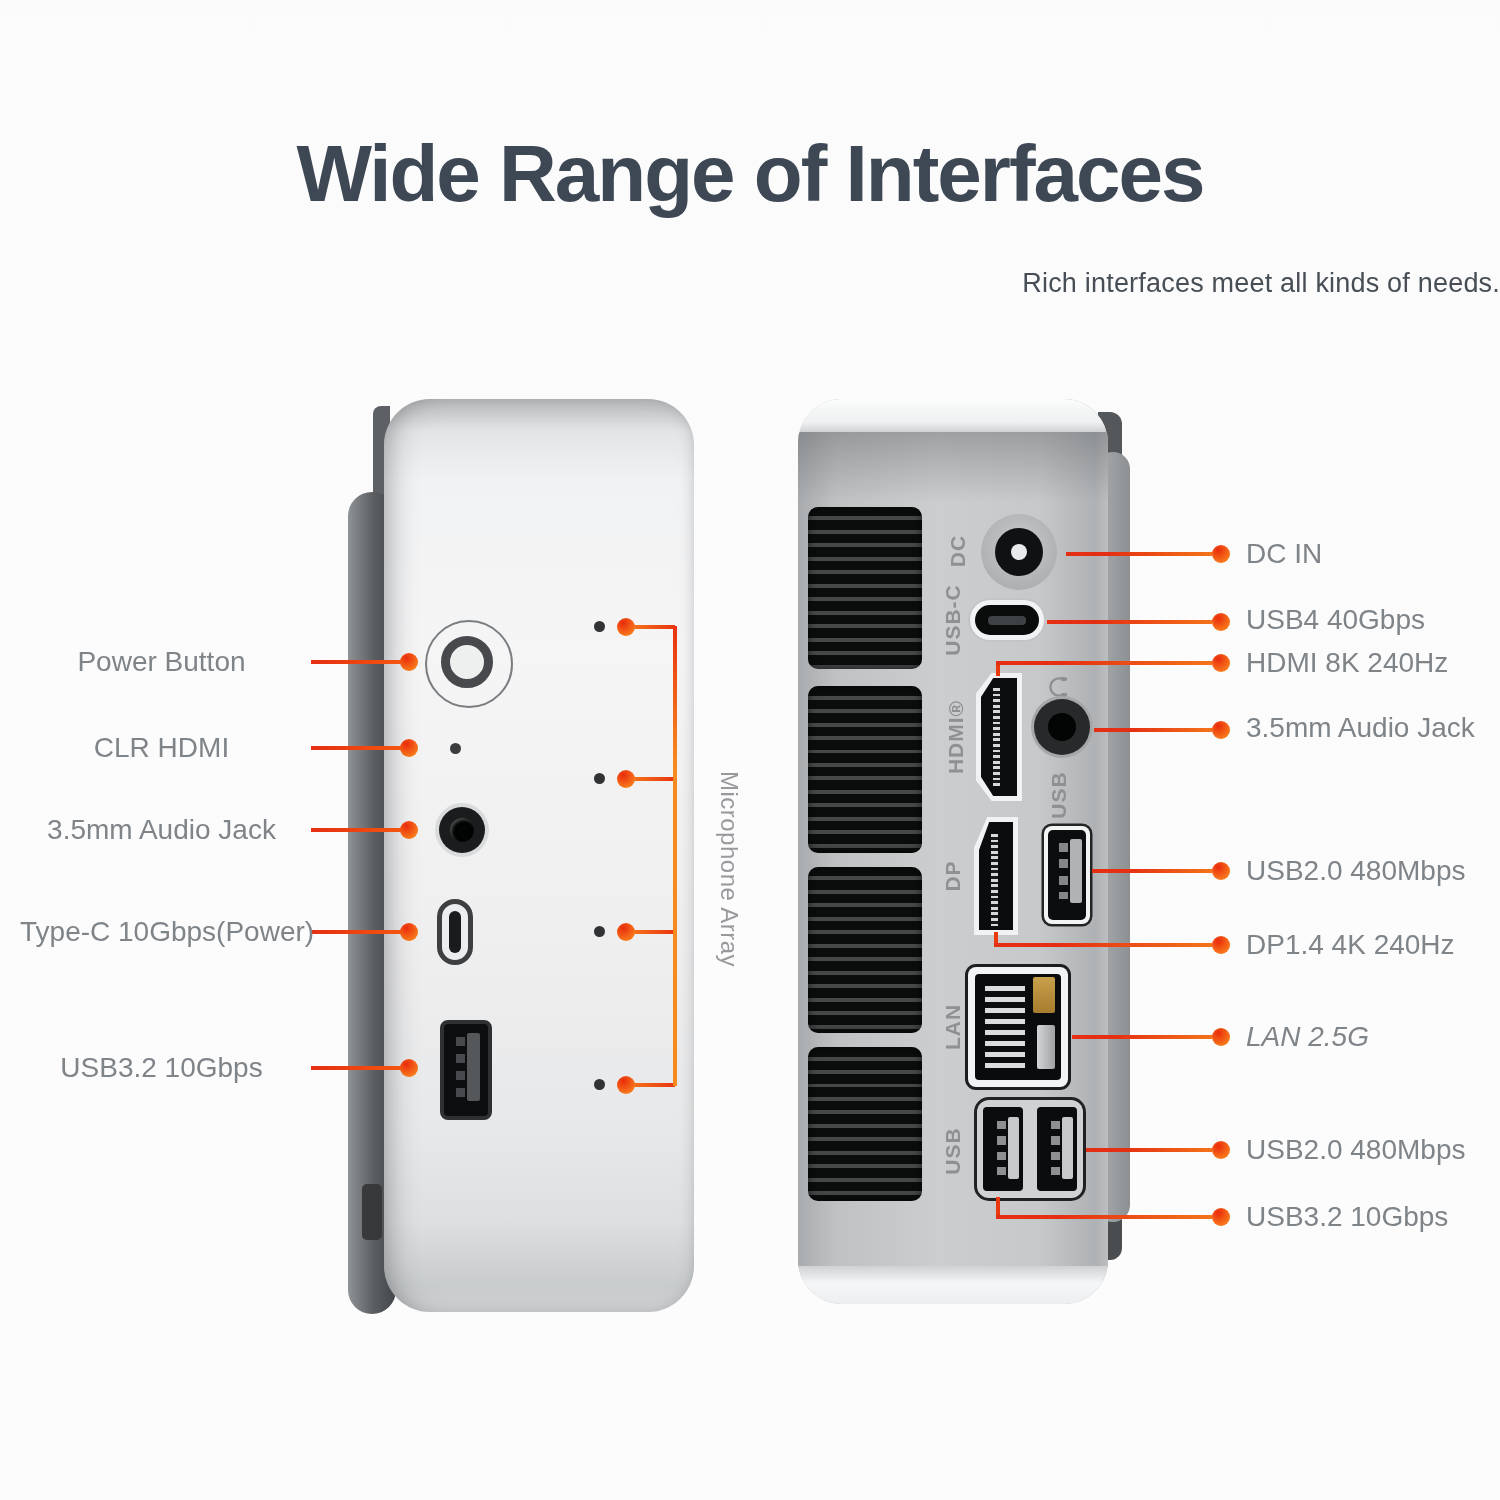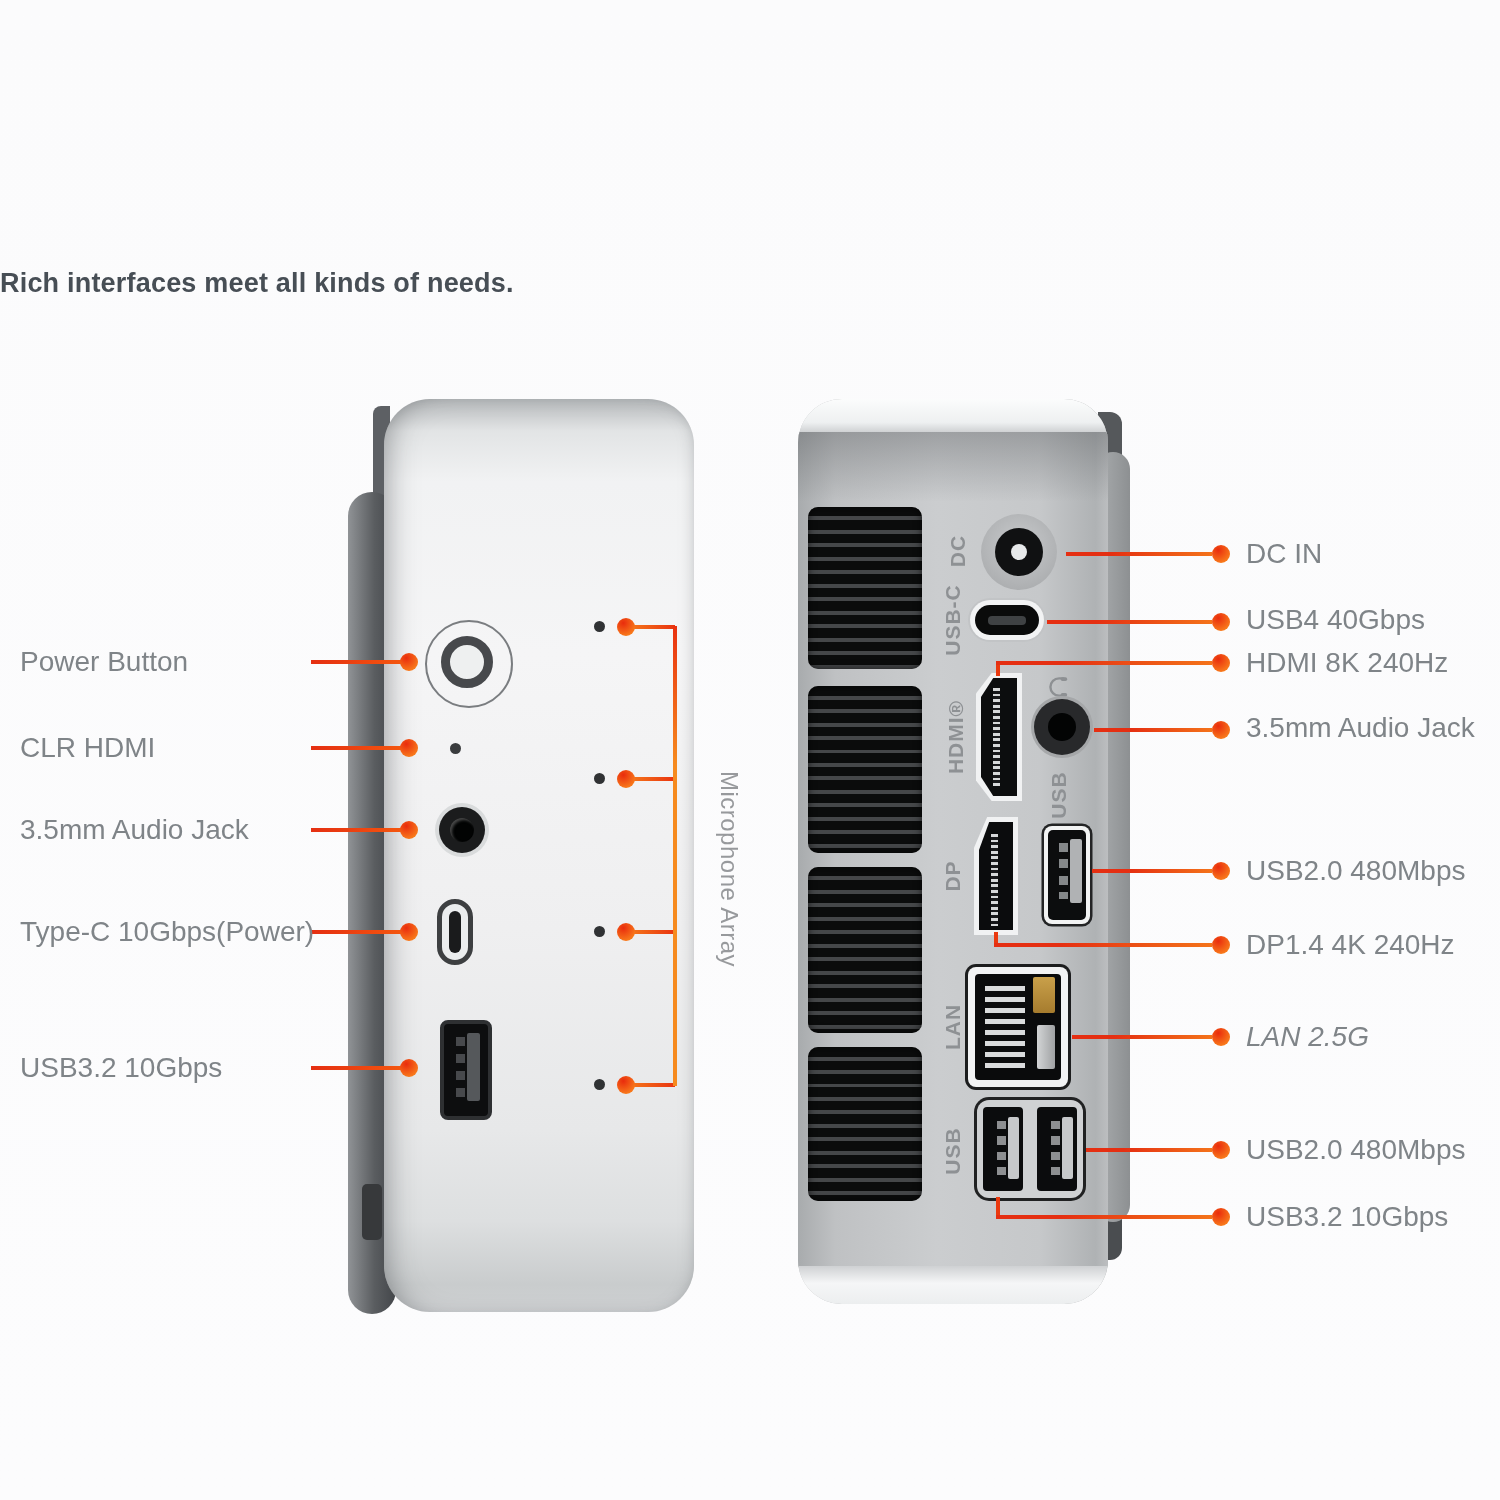--- a/index.html
+++ b/index.html
@@ -2,26 +2,26 @@
 <html><head>
 <meta charset="utf-8">
 <style>
   html,body{margin:0;padding:0;background:#fbfbfc;}
   #stage{position:relative;width:1500px;height:1500px;background:linear-gradient(180deg,#fbfbfc,#fcfcfd);
          font-family:"Liberation Sans",sans-serif;overflow:hidden;}
   .abs{position:absolute;}
   
   .title{left:0;right:0;text-align:center;top:128px;font-size:80px;font-weight:700;
          color:#3d4854;letter-spacing:-2px;}
-  .subtitle{left:0;right:0;text-align:left;top:268px;font-size:27px;font-weight:700;
+  .subtitle{left:8px;right:0;text-align:right;top:268px;font-size:27px;font-weight:400;
             color:#474e55;letter-spacing:.2px;}
   
   .lbl{font-size:28px;color:#7f8488;line-height:34px;white-space:nowrap;z-index:7;}
   .lbl.r{text-align:left;}
-  .lbl.l{width:283px;text-align:left;}
+  .lbl.l{width:283px;text-align:center;}
   .cline{height:3.5px;background:linear-gradient(90deg,#e52f12,#f4560f);z-index:6;}
   .cline.torange{background:linear-gradient(90deg,#e52f12 30%,#f4731a);}
   .stub{width:3.5px;background:#ea390f;z-index:6;}
   .dot{width:18px;height:18px;border-radius:50%;z-index:7;
        background:radial-gradient(circle at 35% 28%,#e92c0d,#f97d1c 78%);}
   .micline{background:linear-gradient(90deg,#f4731a,#e93410);height:3.5px;z-index:6;}
   .micv{width:3.5px;background:linear-gradient(180deg,#e93110,#f68a1e 30%,#f68a1e);z-index:6;}
   
   .bumperL{background:linear-gradient(90deg,#909396,#5a5d60 55%,#43464a);border-radius:28px;}
   .face{border-radius:46px;
@@ -46,20 +46,21 @@
   .rot-cw{transform:translate(-50%,-50%) rotate(90deg);}
   .micolor{font-size:24px;color:#97999c;letter-spacing:.5px;}
   .pin-v{background:repeating-linear-gradient(180deg,#d6d8d9 0 2.8px,#17181a 2.8px 5.6px);}
   .port{z-index:3;}
 </style>
 </head>
 <body>
 
 <div id="stage">
 
+  <div class="abs title">Wide Range of Interfaces</div>
   <div class="abs subtitle">Rich interfaces meet all kinds of needs.</div>
 
   <div>
     <div class="abs" style="left:373px;top:406px;width:17px;height:140px;background:#5d6064;border-radius:8px 0 0 0;"></div>
     <div class="abs bumperL" style="left:348px;top:492px;width:48px;height:822px;"></div>
     <div class="abs" style="left:362px;top:1184px;width:20px;height:56px;background:#37393b;border-radius:5px;"></div>
     <div class="abs face" style="left:384px;top:399px;width:310px;height:913px;"></div>
 
     <div class="abs port" style="left:425px;top:620px;width:84px;height:84px;border:2.5px solid #7a7d80;border-radius:50%;"></div>
     <div class="abs port" style="left:441px;top:636px;width:52px;height:52px;border:9px solid #47494c;border-radius:50%;background:#eef0f0;box-sizing:border-box;"></div>

